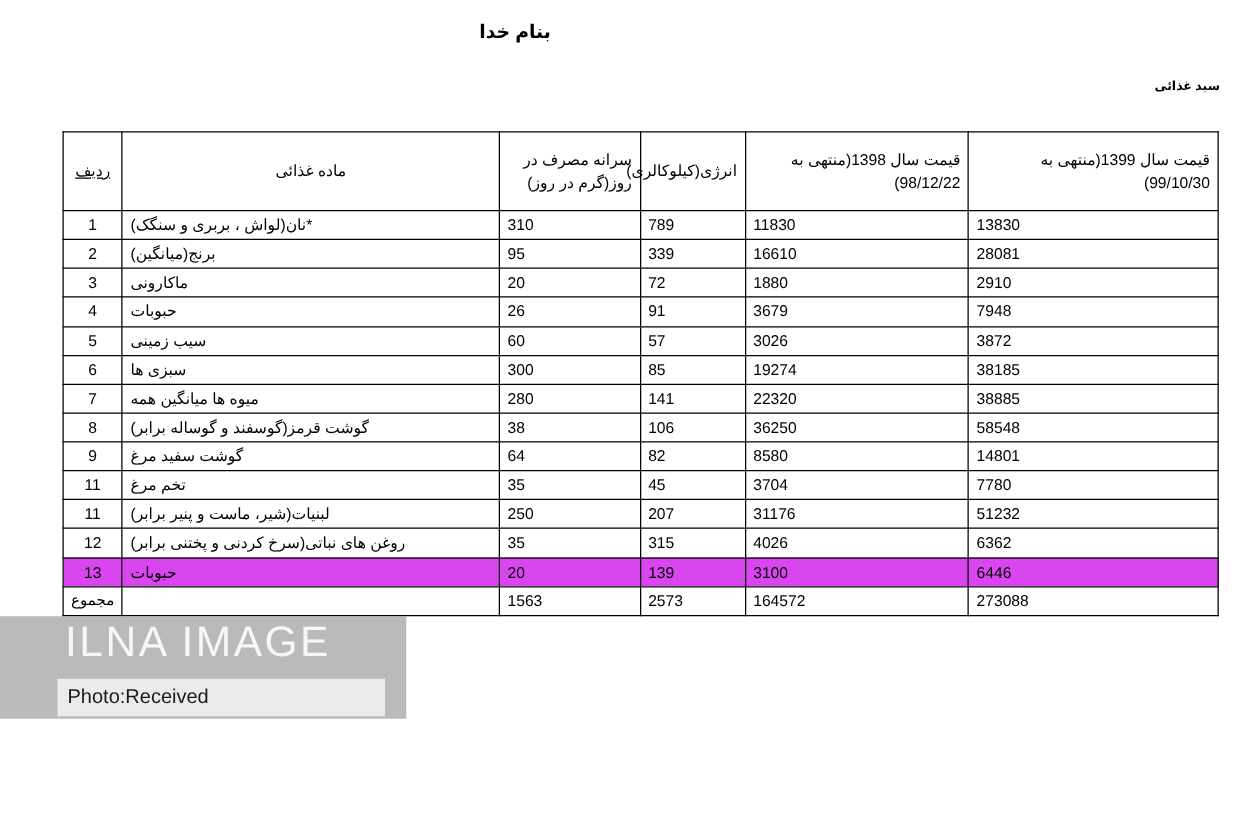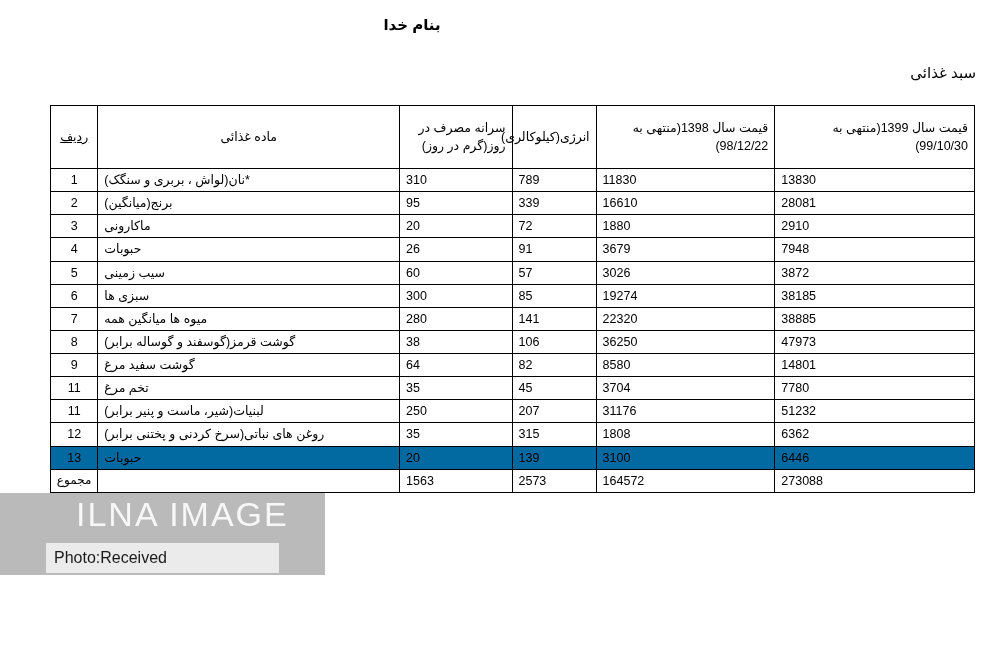--- a/index.html
+++ b/index.html
@@ -28,22 +28,22 @@
     font-weight: bold;
     direction: rtl;
     letter-spacing: 0;
   }
 
   
   .doc-title {
     position: absolute;
     top: 64px;
     right: 24px;
-    font-size: 15px;
-    font-weight: normal;
+    font-size: 10px;
+    font-weight: bold;
     direction: rtl;
   }
 
   
   .table-wrap {
     position: absolute;
     top: 105px;
     left: 50px;
     width: 925px;
   }
@@ -87,21 +87,21 @@
   td.c-radif  { text-align: center; font-size: 12.5px; }
   td.c-food   { text-align: left; padding-left: 10px; direction: rtl; }
   td.c-intake,
   td.c-energy,
   td.c-p1398,
   td.c-p1399  { text-align: left; padding-left: 8px; direction: ltr; font-size: 12.5px; }
 
   tr.total-row td { font-weight: normal; }
   tr.total-row td.c-radif { text-align: center; font-size: 12px; }
 
-  tr.shaded td { background: #0369a1; }
+  tr.shaded td { background: #d946ef; }
 
   
   .watermark-block {
     position: absolute;
     left: 0;
     top: 493px;
     width: 325px;
     height: 82px;
     background: rgba(160,160,160,0.72);
     pointer-events: none;
@@ -112,30 +112,30 @@
     top: 493px;
     width: 325px;
     height: 42px;
     line-height: 42px;
     color: rgba(255,255,255,0.88);
     font-size: 34px;
     font-family: "Liberation Sans", "DejaVu Sans", sans-serif;
     letter-spacing: 2px;
     direction: ltr;
     text-align: left;
-    padding-left: 76px;
+    padding-left: 52px;
     box-sizing: border-box;
     pointer-events: none;
     white-space: nowrap;
   }
   .photo-caption {
     position: absolute;
     left: 46px;
     top: 543px;
-    width: 233px;
+    width: 262px;
     height: 30px;
     background: #ebebeb;
     color: #1a1a1a;
     font-size: 16px;
     line-height: 30px;
     padding-left: 8px;
     box-sizing: border-box;
     direction: ltr;
     text-align: left;
     white-space: nowrap;
@@ -219,21 +219,21 @@
       </tr>
       <tr>
         <td class="c-p1399">38885</td>
         <td class="c-p1398">22320</td>
         <td class="c-energy">141</td>
         <td class="c-intake">280</td>
         <td class="c-food">میوه ها میانگین همه</td>
         <td class="c-radif">7</td>
       </tr>
       <tr>
-        <td class="c-p1399">47973</td>
+        <td class="c-p1399">58548</td>
         <td class="c-p1398">36250</td>
         <td class="c-energy">106</td>
         <td class="c-intake">38</td>
         <td class="c-food">گوشت قرمز(گوسفند و گوساله برابر)</td>
         <td class="c-radif">8</td>
       </tr>
       <tr>
         <td class="c-p1399">14801</td>
         <td class="c-p1398">8580</td>
         <td class="c-energy">82</td>
@@ -252,21 +252,21 @@
       <tr>
         <td class="c-p1399">51232</td>
         <td class="c-p1398">31176</td>
         <td class="c-energy">207</td>
         <td class="c-intake">250</td>
         <td class="c-food">لبنیات(شیر، ماست و پنیر برابر)</td>
         <td class="c-radif">11</td>
       </tr>
       <tr>
         <td class="c-p1399">6362</td>
-        <td class="c-p1398">1808</td>
+        <td class="c-p1398">4026</td>
         <td class="c-energy">315</td>
         <td class="c-intake">35</td>
         <td class="c-food">روغن های نباتی(سرخ کردنی و پختنی برابر)</td>
         <td class="c-radif">12</td>
       </tr>
       <tr class="shaded">
         <td class="c-p1399">6446</td>
         <td class="c-p1398">3100</td>
         <td class="c-energy">139</td>
         <td class="c-intake">20</td>

